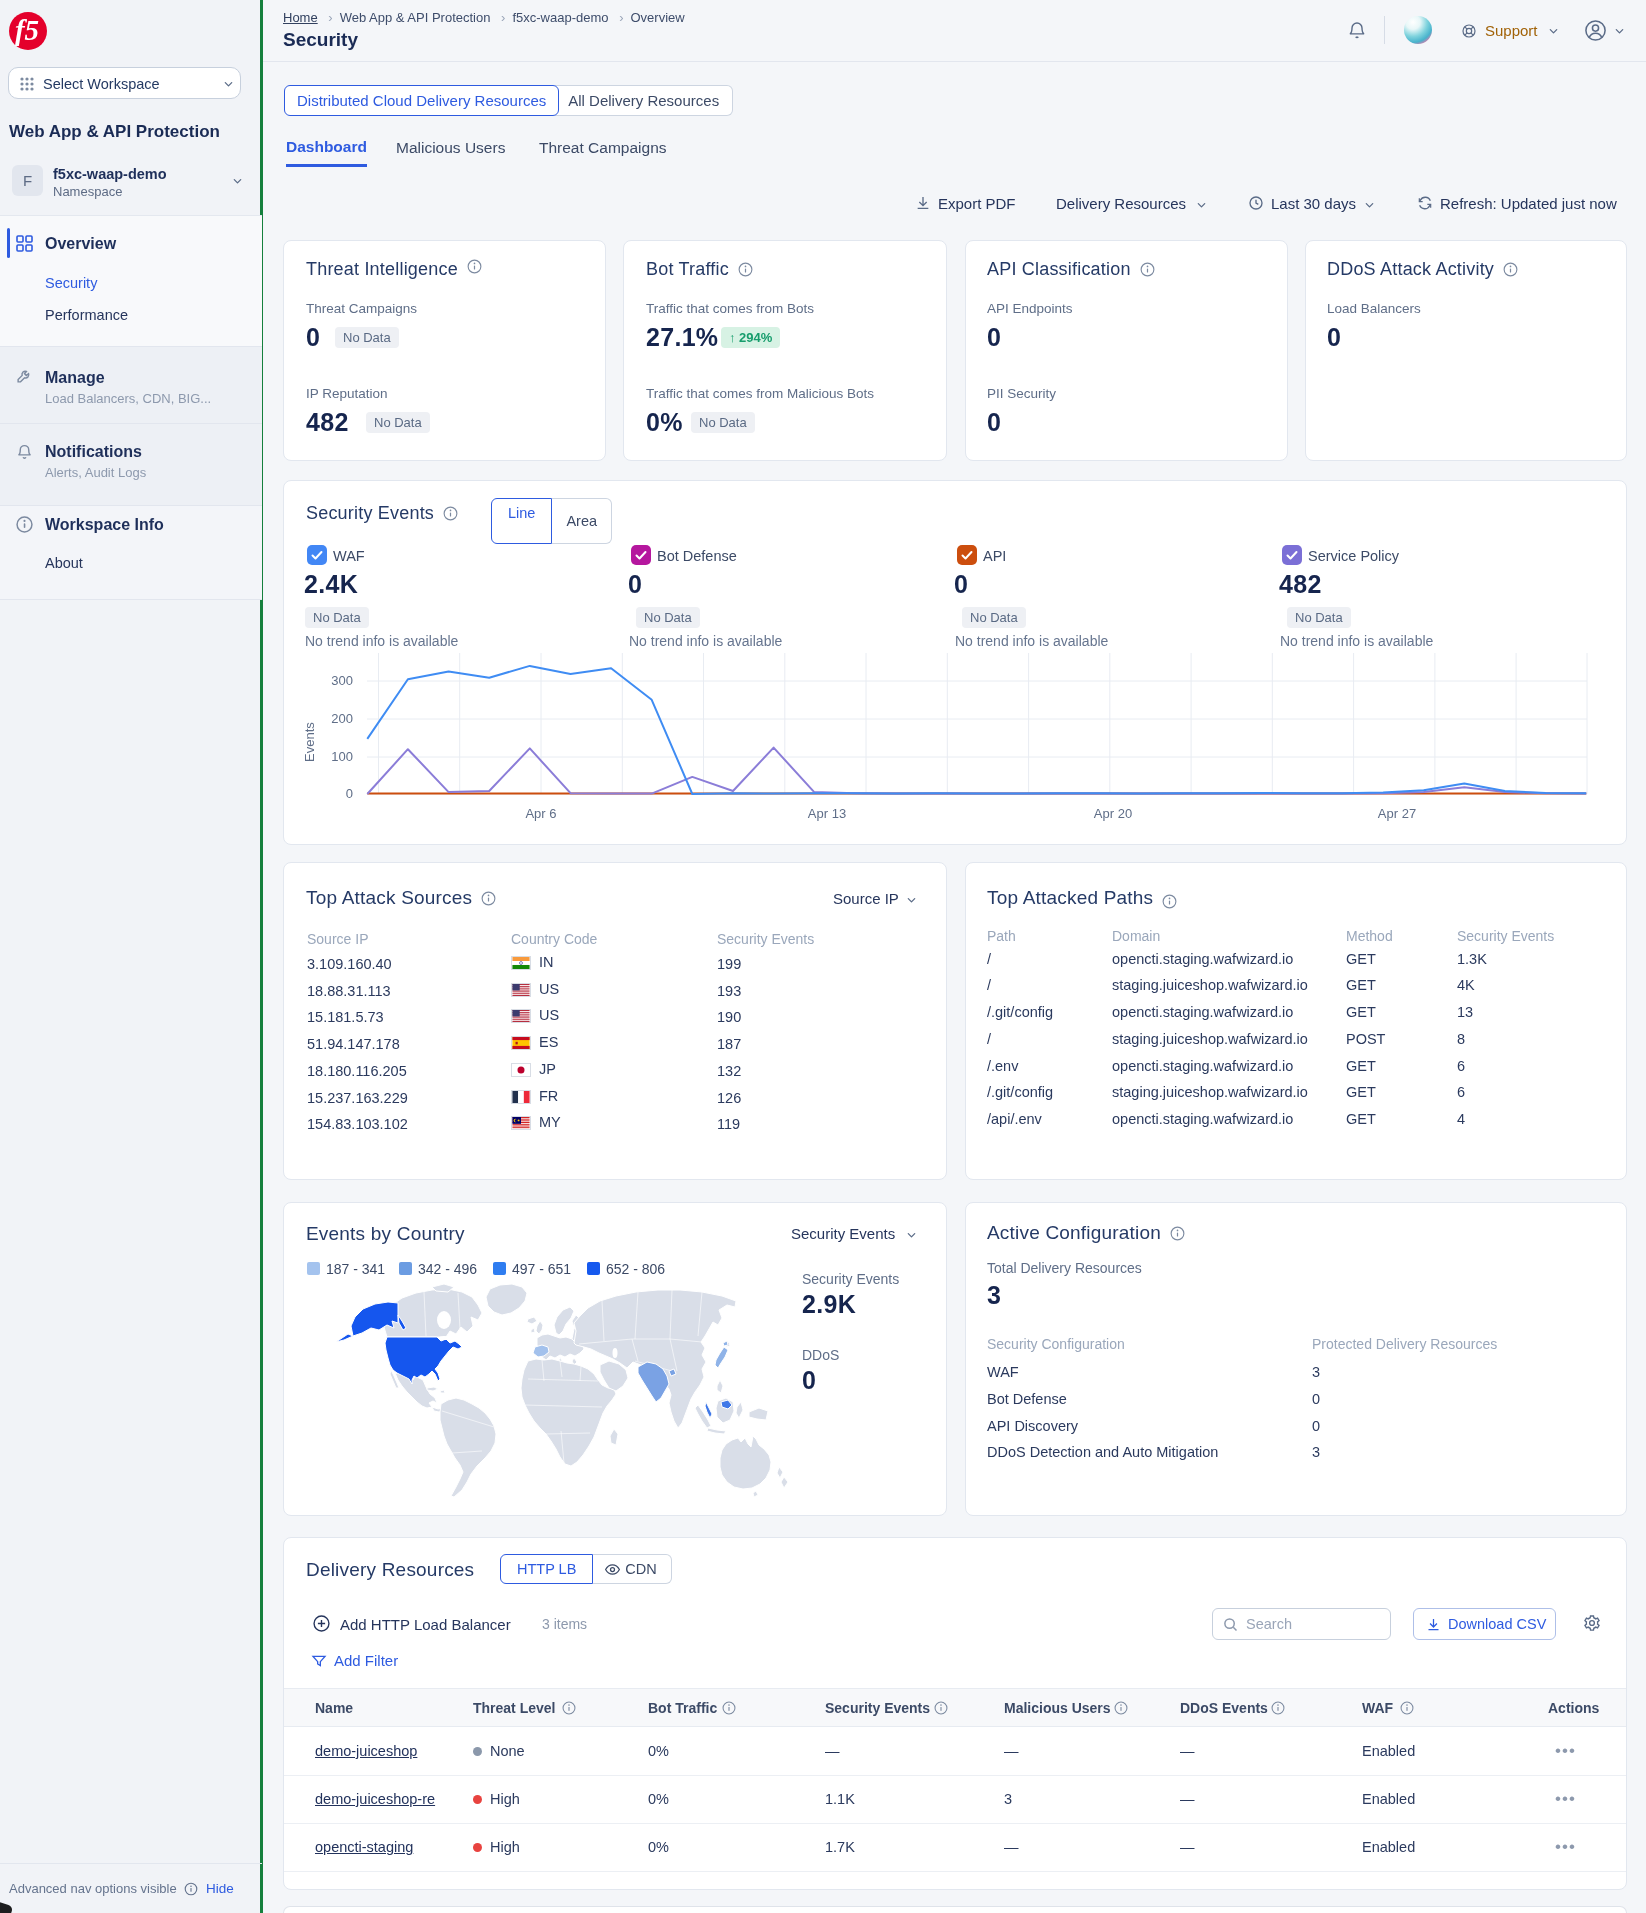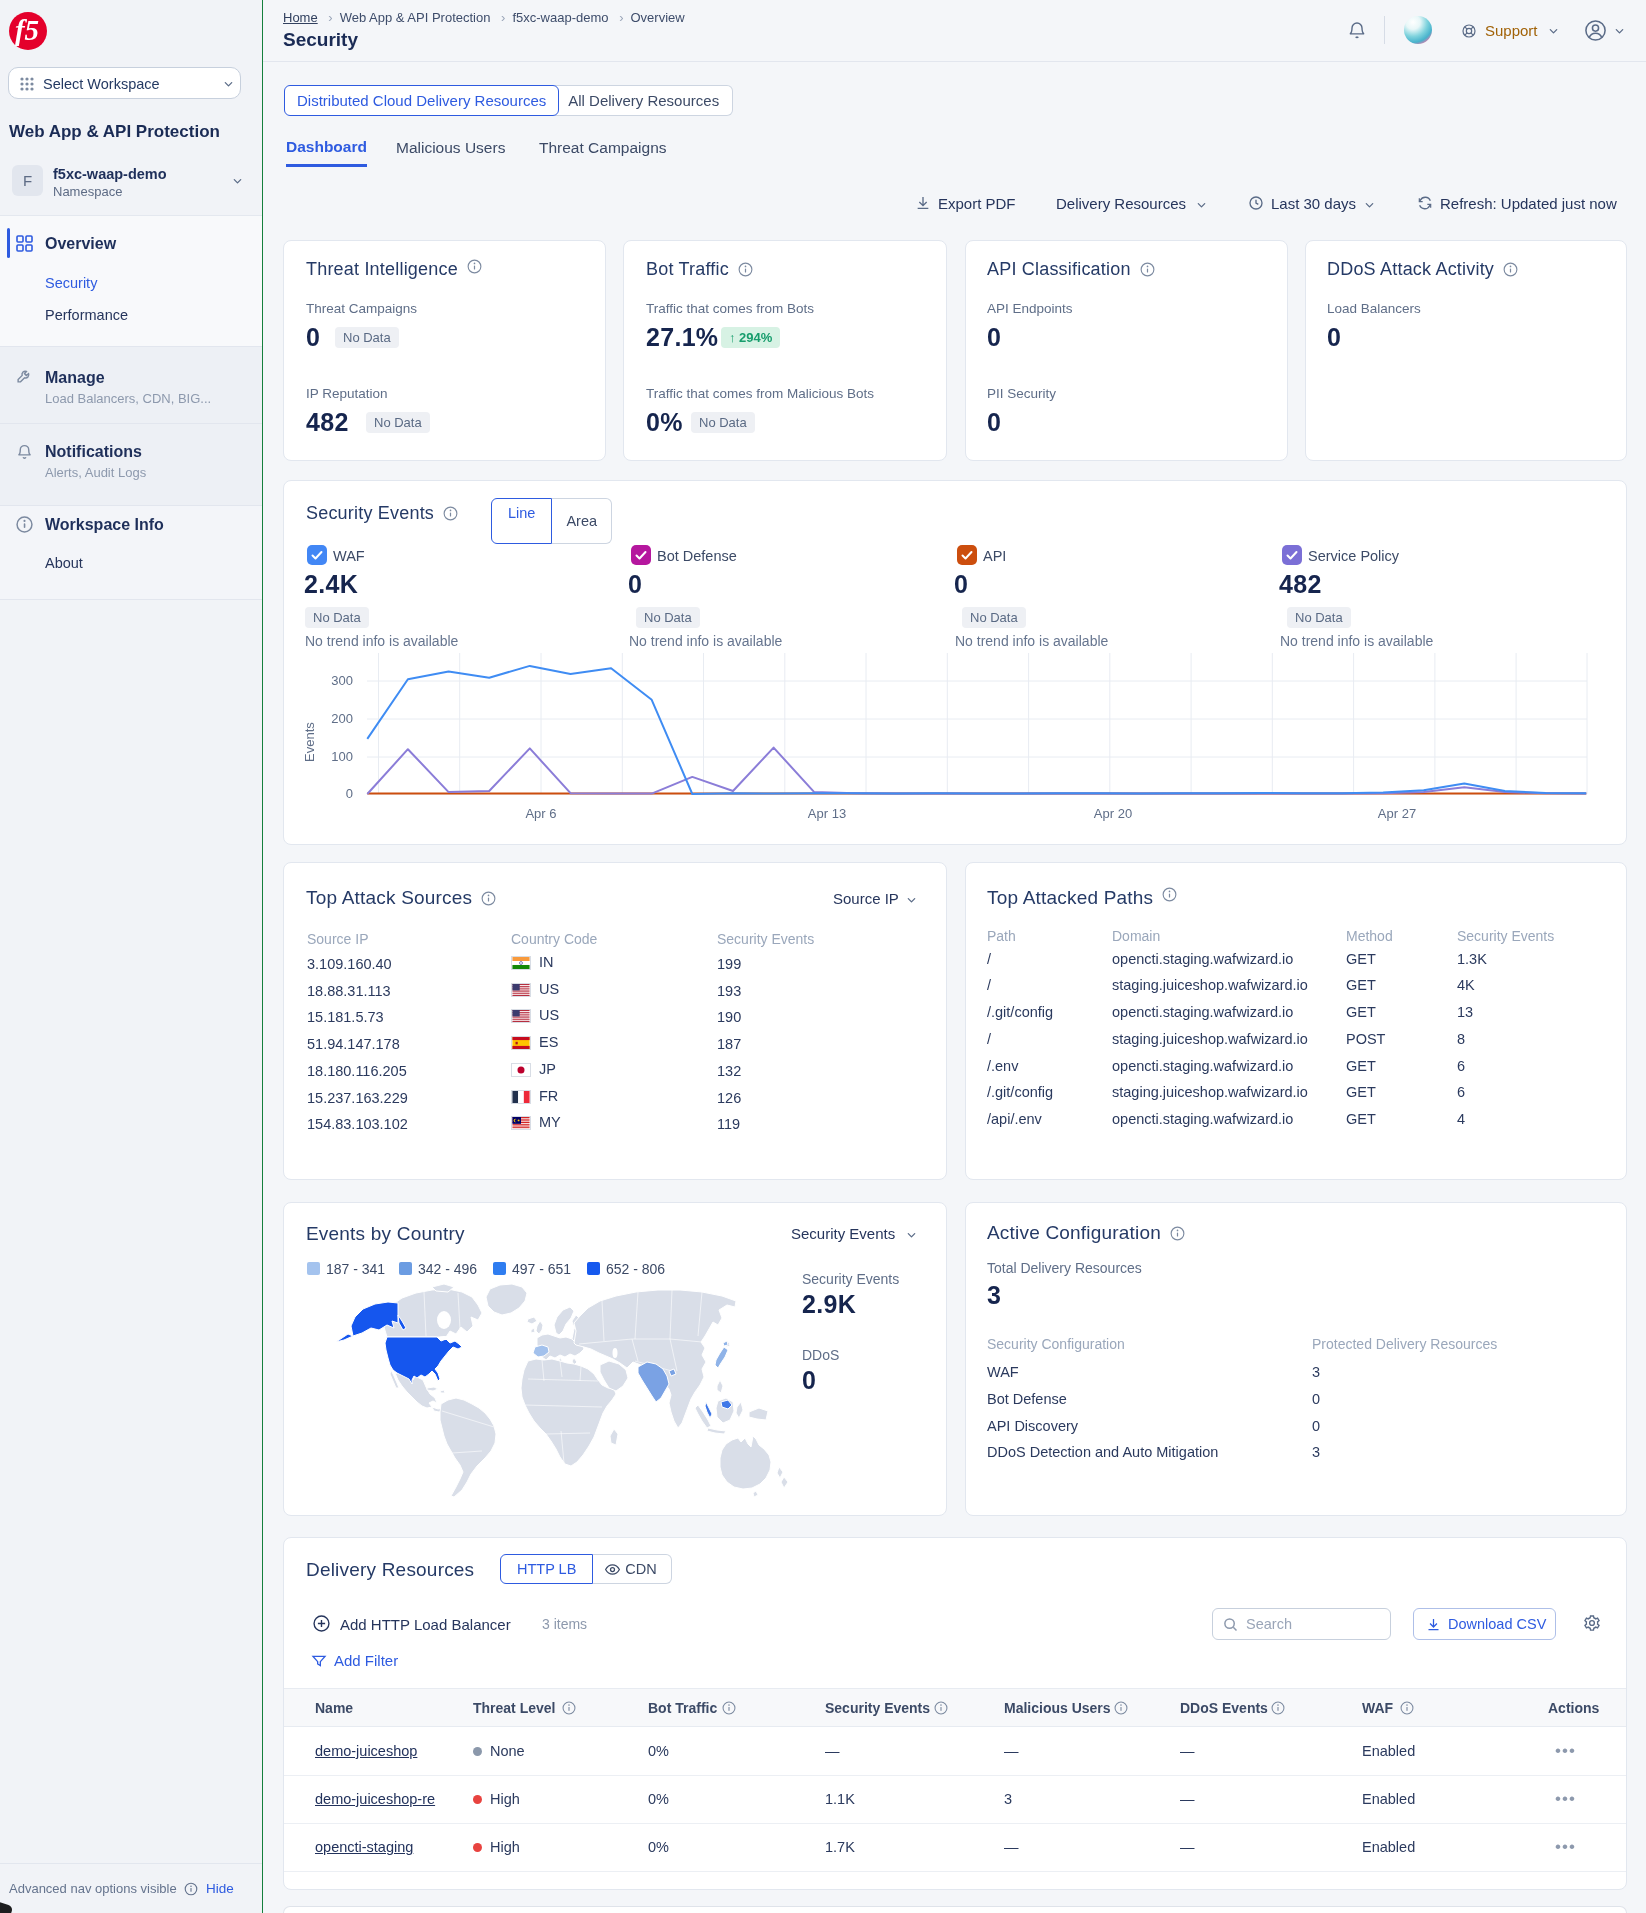--- a/index.html
+++ b/index.html
@@ -14,21 +14,21 @@
 .lbl{font-size:13.5px;color:#5f6e88}
 .big{font-size:25px;font-weight:700;color:#16254e;letter-spacing:.3px}
 .chip{display:inline-block;background:#eef0f4;color:#5a6a84;font-size:13px;border-radius:4px;padding:3px 8px;line-height:15px}
 .hrow{font-size:14px;color:#9aa7bb}
 .cell{font-size:14.5px;color:#2b3a5e}
 .flag{width:20px;height:14px;border:1px solid #d8dde5;display:inline-block;vertical-align:-2px}
 </style>
 </head>
 <body>
 
-<div class="abs" style="left:0;top:0;width:263px;height:1913px;background:#f1f3f7;border-right:1px solid #15803d">
+<div class="abs" style="left:0;top:0;width:263px;height:1913px;background:#f1f3f7;border-right:3px solid #15803d">
 
   <svg class="abs" style="left:8px;top:11px" width="40" height="40" viewBox="0 0 40 40">
     <circle cx="20" cy="20" r="19" fill="#e4002b"></circle>
     <text x="19" y="29" text-anchor="middle" font-family="Liberation Serif,serif" font-style="italic" font-weight="700" font-size="29" fill="#fff">f5</text>
   </svg>
 
   <div class="abs" style="left:8px;top:67px;width:233px;height:32px;background:#fff;border:1px solid #c7d0dd;border-radius:10px">
     <svg class="abs" style="left:11px;top:9px" width="14" height="14" viewBox="0 0 14 14" fill="#7c8aa0">
       <circle cx="2" cy="2" r="1.6"></circle>
         <circle cx="7" cy="2" r="1.6"></circle>
@@ -396,21 +396,21 @@
   <div class="cell abs" style="left:433px;top:93px">199</div>
   <div class="cell abs" style="left:433px;top:120px">193</div>
   <div class="cell abs" style="left:433px;top:146px">190</div>
   <div class="cell abs" style="left:433px;top:173px">187</div>
   <div class="cell abs" style="left:433px;top:200px">132</div>
   <div class="cell abs" style="left:433px;top:227px">126</div>
   <div class="cell abs" style="left:433px;top:253px">119</div>
 </div>
 
 <div class="card" style="left:965px;top:862px;width:662px;height:318px">
-  <div class="ctitle abs" style="left:21px;top:24px;font-size:19px;display:flex;align-items:flex-start">Top Attacked Paths<svg width="15" height="15" viewBox="0 0 16 16" style="margin-left:9px">
+  <div class="ctitle abs" style="left:21px;top:24px;font-size:19px;display:flex;align-items:flex-end">Top Attacked Paths<svg width="15" height="15" viewBox="0 0 16 16" style="margin-left:9px">
         <circle cx="8" cy="8" r="6.8" fill="none" stroke="#7c8aa0" stroke-width="1.2"></circle>
         <rect x="7.35" y="6.9" width="1.3" height="4.4" rx=".65" fill="#7c8aa0"></rect>
         <circle cx="8" cy="4.7" r=".9" fill="#7c8aa0"></circle>
       </svg></div>
   <div class="hrow abs" style="left:21px;top:65px">Path</div>
   <div class="hrow abs" style="left:146px;top:65px">Domain</div>
   <div class="hrow abs" style="left:380px;top:65px">Method</div>
   <div class="hrow abs" style="left:491px;top:65px">Security Events</div>
   <div class="cell abs" style="left:21px;top:88px">/</div>
   <div class="cell abs" style="left:21px;top:114px">/</div>

